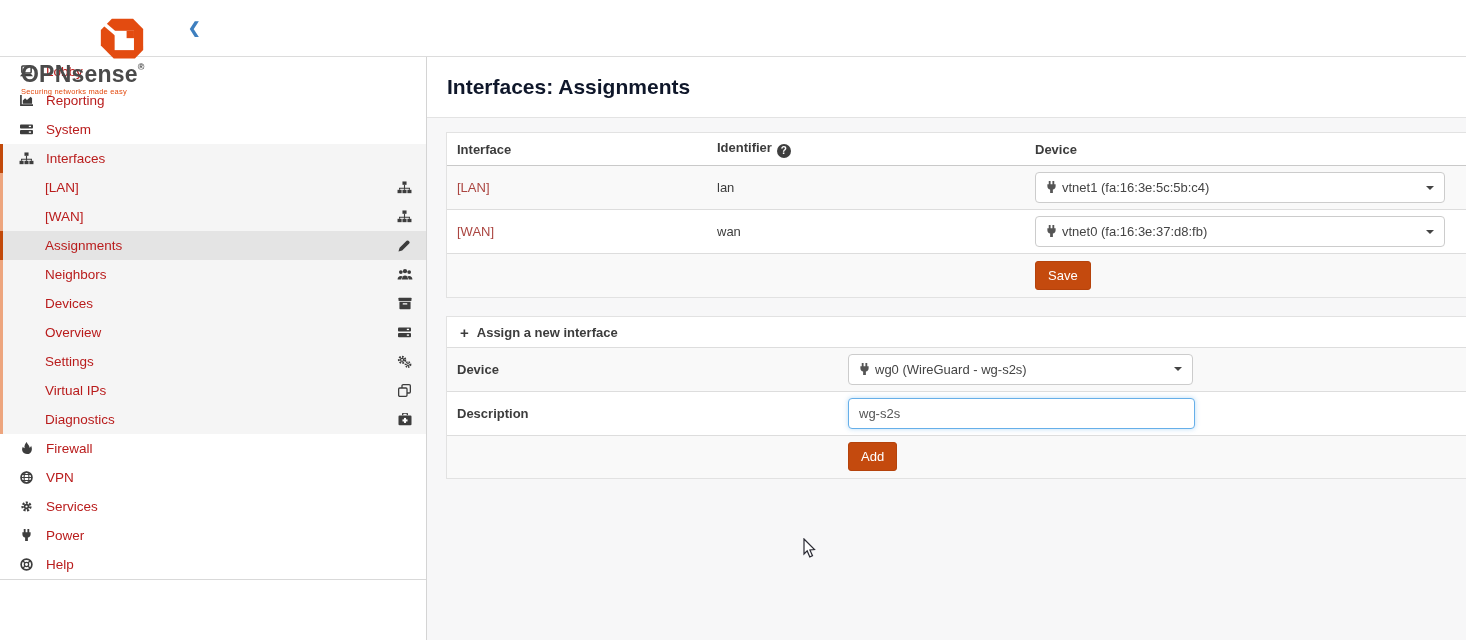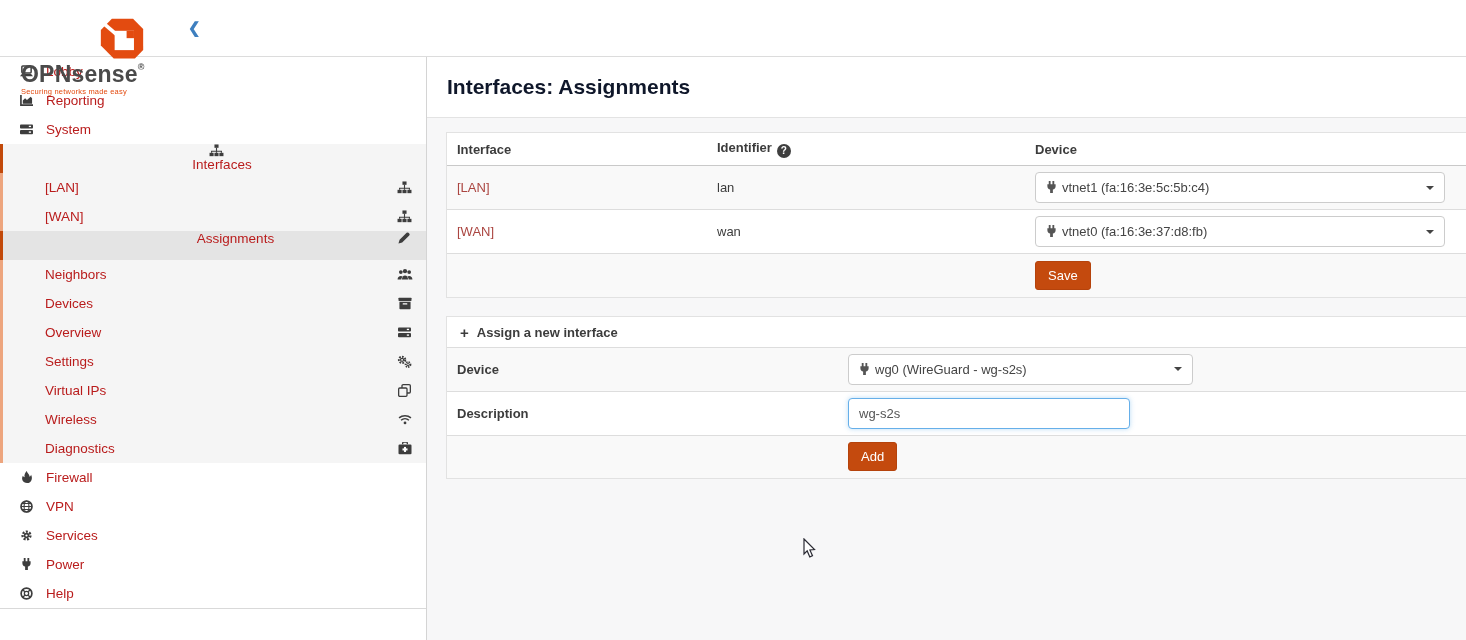--- a/index.html
+++ b/index.html
@@ -23,21 +23,21 @@
   .layout { display:flex; height:583px; }
   .sidebar { width:427px; min-width:427px; background:#fff; border-right:1px solid #d4d4d4; }
   .content { flex:1; background:#f7f7f8; overflow:hidden; }
 
   
   .menu-item { height:29px; display:flex; align-items:center; padding-left:15px; border-left:3px solid transparent;
                cursor:pointer; font-size:13.5px; color:#b91c1c; position:relative; }
   .menu-item .mi-icon { width:17px; display:inline-flex; justify-content:center; color:#3d3d3d; margin-right:11px; }
   .menu-item.child { padding-left:42px; }
   .menu-item.grp { background:#f5f5f5; border-left-color:#eda57e; }
-  .menu-item.grp.strong-border { border-left-color:#c2490a;flex-direction:column; }
+  .menu-item.grp.strong-border { border-left-color:#c2490a; }
   .menu-item.active { background:#e4e4e4; }
   .menu-item .mi-icon.right { position:absolute; right:13px; margin-right:0; }
   .menu-divider { border-bottom:1px solid #d9d9d9; }
   svg { display:block; }
 
   
   .title-bar { height:61px; background:#fff; border-bottom:1px solid #e3e3e3; display:flex; align-items:center; padding-left:20px; }
   .page-title { font-size:21px; font-weight:700; color:#0f172a; }
 
   .panel { background:#fff; border:1px solid #e2e2e2; border-right:none; margin-left:19px; }
@@ -64,21 +64,21 @@
   .select-btn .mi-icon { color:#555; display:inline-flex; }
   .caret { width:0; height:0; border-left:4px solid transparent; border-right:4px solid transparent; border-top:4px solid #444; }
 
   .btn-primary { background:#c44a0e; border:1px solid #b5430c; color:#fff; font-size:13px;
                  padding:6px 12px; border-radius:3px; cursor:pointer; font-family:inherit; }
 
   .section-head { display:flex; align-items:center; gap:8px; padding:7px 10px 6px 13px; font-weight:700; font-size:13px; color:#3c3c3c; }
   .plus-glyph { font-size:15px; font-weight:700; color:#3c3c3c; }
 
   .lbl { font-weight:700; }
-  .desc-input { width:282px; height:31px; border:1px solid #66afe9; border-radius:4px; padding:0 10px;
+  .desc-input { width:347px; height:31px; border:1px solid #66afe9; border-radius:4px; padding:0 10px;
                 font-size:13px; color:#555; font-family:inherit; outline:none; box-shadow:0 0 5px rgba(102,175,233,.45); }
 
   .mouse-cursor { position:absolute; left:803px; top:538px; z-index:50; pointer-events:none; }
 </style>
 </head>
 <body>
 
 <div class="navbar">
   <div class="logo">
     <span>
@@ -224,30 +224,20 @@
         <div class="menu-item child grp">
           <span class="mi-label">Virtual IPs</span>
           <span class="mi-icon right">
             <svg viewBox="0 0 14 14" width="13" height="13">
               <rect x="0.7" y="4.3" width="9" height="9" rx="1.2" fill="none" stroke="currentColor" stroke-width="1.4"></rect>
               <path d="M4.3 4.3V2a1.3 1.3 0 011.3-1.3H12A1.3 1.3 0 0113.3 2v6.4A1.3 1.3 0 0112 9.7H9.7" fill="none" stroke="currentColor" stroke-width="1.4"></path>
             </svg>
           </span>
         </div>
         <div class="menu-item child grp">
-          <span class="mi-label">Wireless</span>
-          <span class="mi-icon right">
-            <svg viewBox="0 0 15 12" width="14" height="11">
-              <path d="M1 4.2a10 10 0 0113 0" fill="none" stroke="currentColor" stroke-width="1.6"></path>
-              <path d="M3.2 6.8a6.5 6.5 0 018.6 0" fill="none" stroke="currentColor" stroke-width="1.6"></path>
-              <circle cx="7.5" cy="9.8" r="1.5" fill="currentColor"></circle>
-            </svg>
-          </span>
-        </div>
-        <div class="menu-item child grp">
           <span class="mi-label">Diagnostics</span>
           <span class="mi-icon right">
             <svg viewBox="0 0 15 14" width="14" height="13">
               <path d="M5 2.5V1.2A1.2 1.2 0 016.2 0h2.6A1.2 1.2 0 0110 1.2v1.3" fill="none" stroke="currentColor" stroke-width="1.4"></path>
               <rect x="0.5" y="2.8" width="14" height="10.5" rx="1.2" fill="currentColor"></rect>
               <rect x="6.4" y="5.3" width="2.2" height="5.4" fill="#fff"></rect>
               <rect x="4.8" y="6.9" width="5.4" height="2.2" fill="#fff"></rect>
             </svg>
           </span>
         </div>

